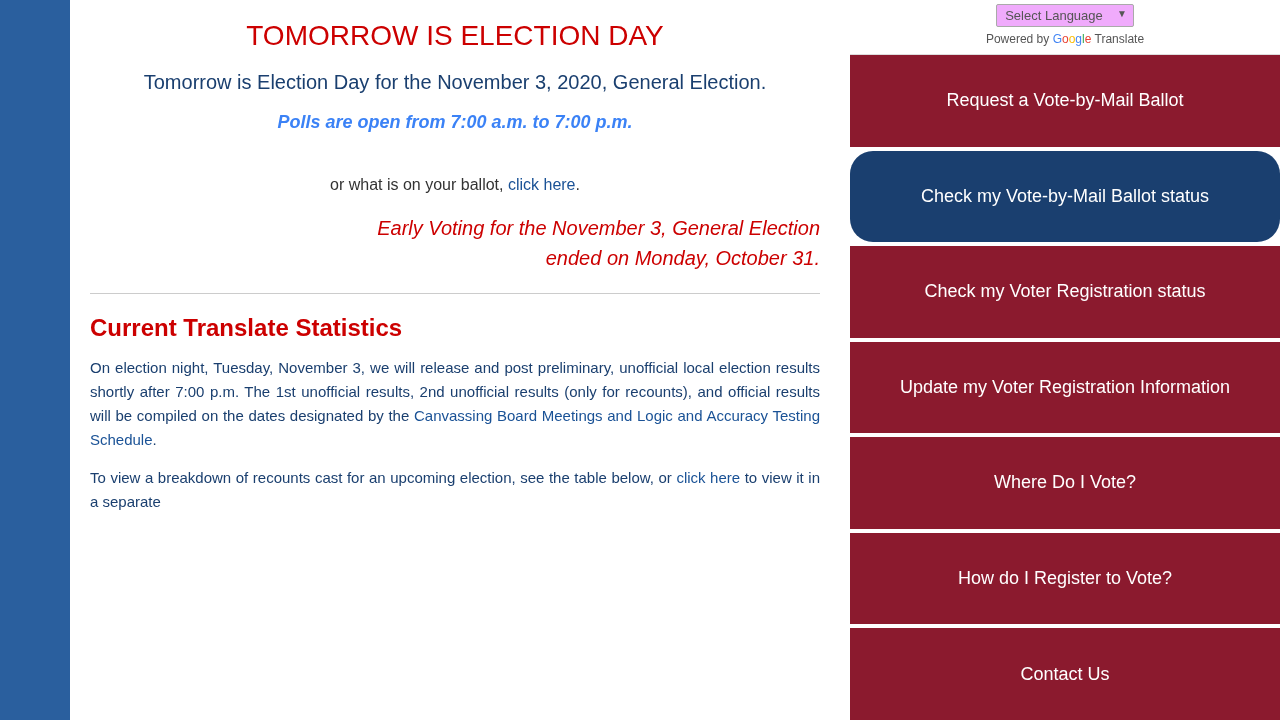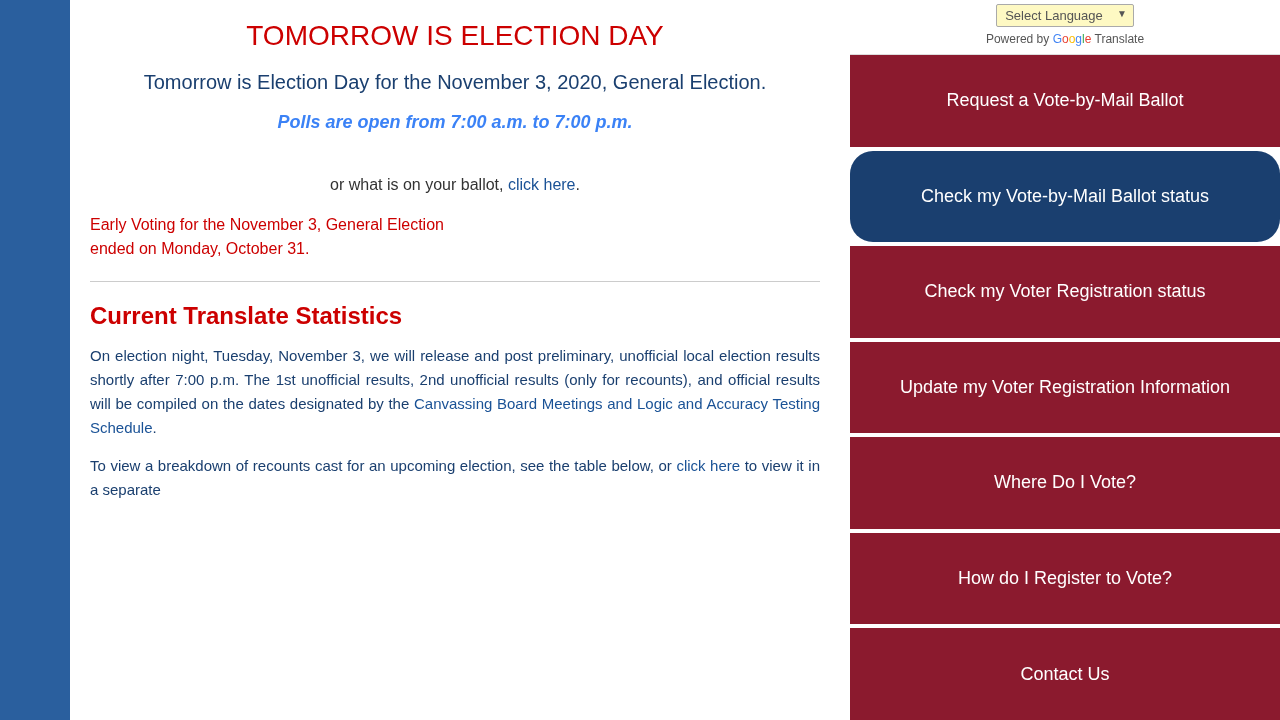--- a/index.html
+++ b/index.html
@@ -61,22 +61,23 @@
       line-height: 1.5;
     }
 
     .polling-location a {
       color: #1a5296;
       text-decoration: none;
     }
 
     .early-voting {
       color: #cc0000;
-      font-size: 16px;
-      text-align: left;
+      font-size: 20px;
+      font-style: italic;
+      text-align: right;
       margin-bottom: 20px;
       line-height: 1.5;
     }
 
     .divider {
       border: none;
       border-top: 1px solid #ccc;
       margin-bottom: 20px;
     }
 
@@ -131,21 +132,21 @@
       border-bottom: 1px solid #ddd;
     }
 
     .google-translate-bar .select-language {
       display: inline-block;
       border: 1px solid #aaa;
       padding: 3px 30px 3px 8px;
       border-radius: 2px;
       font-size: 13px;
       position: relative;
-      background: #fef9c3;
+      background: #f0abfc;
       margin-bottom: 4px;
     }
 
     .google-translate-bar .select-language::after {
       content: "▼";
       position: absolute;
       right: 6px;
       top: 3px;
       font-size: 10px;
       color: #555;

